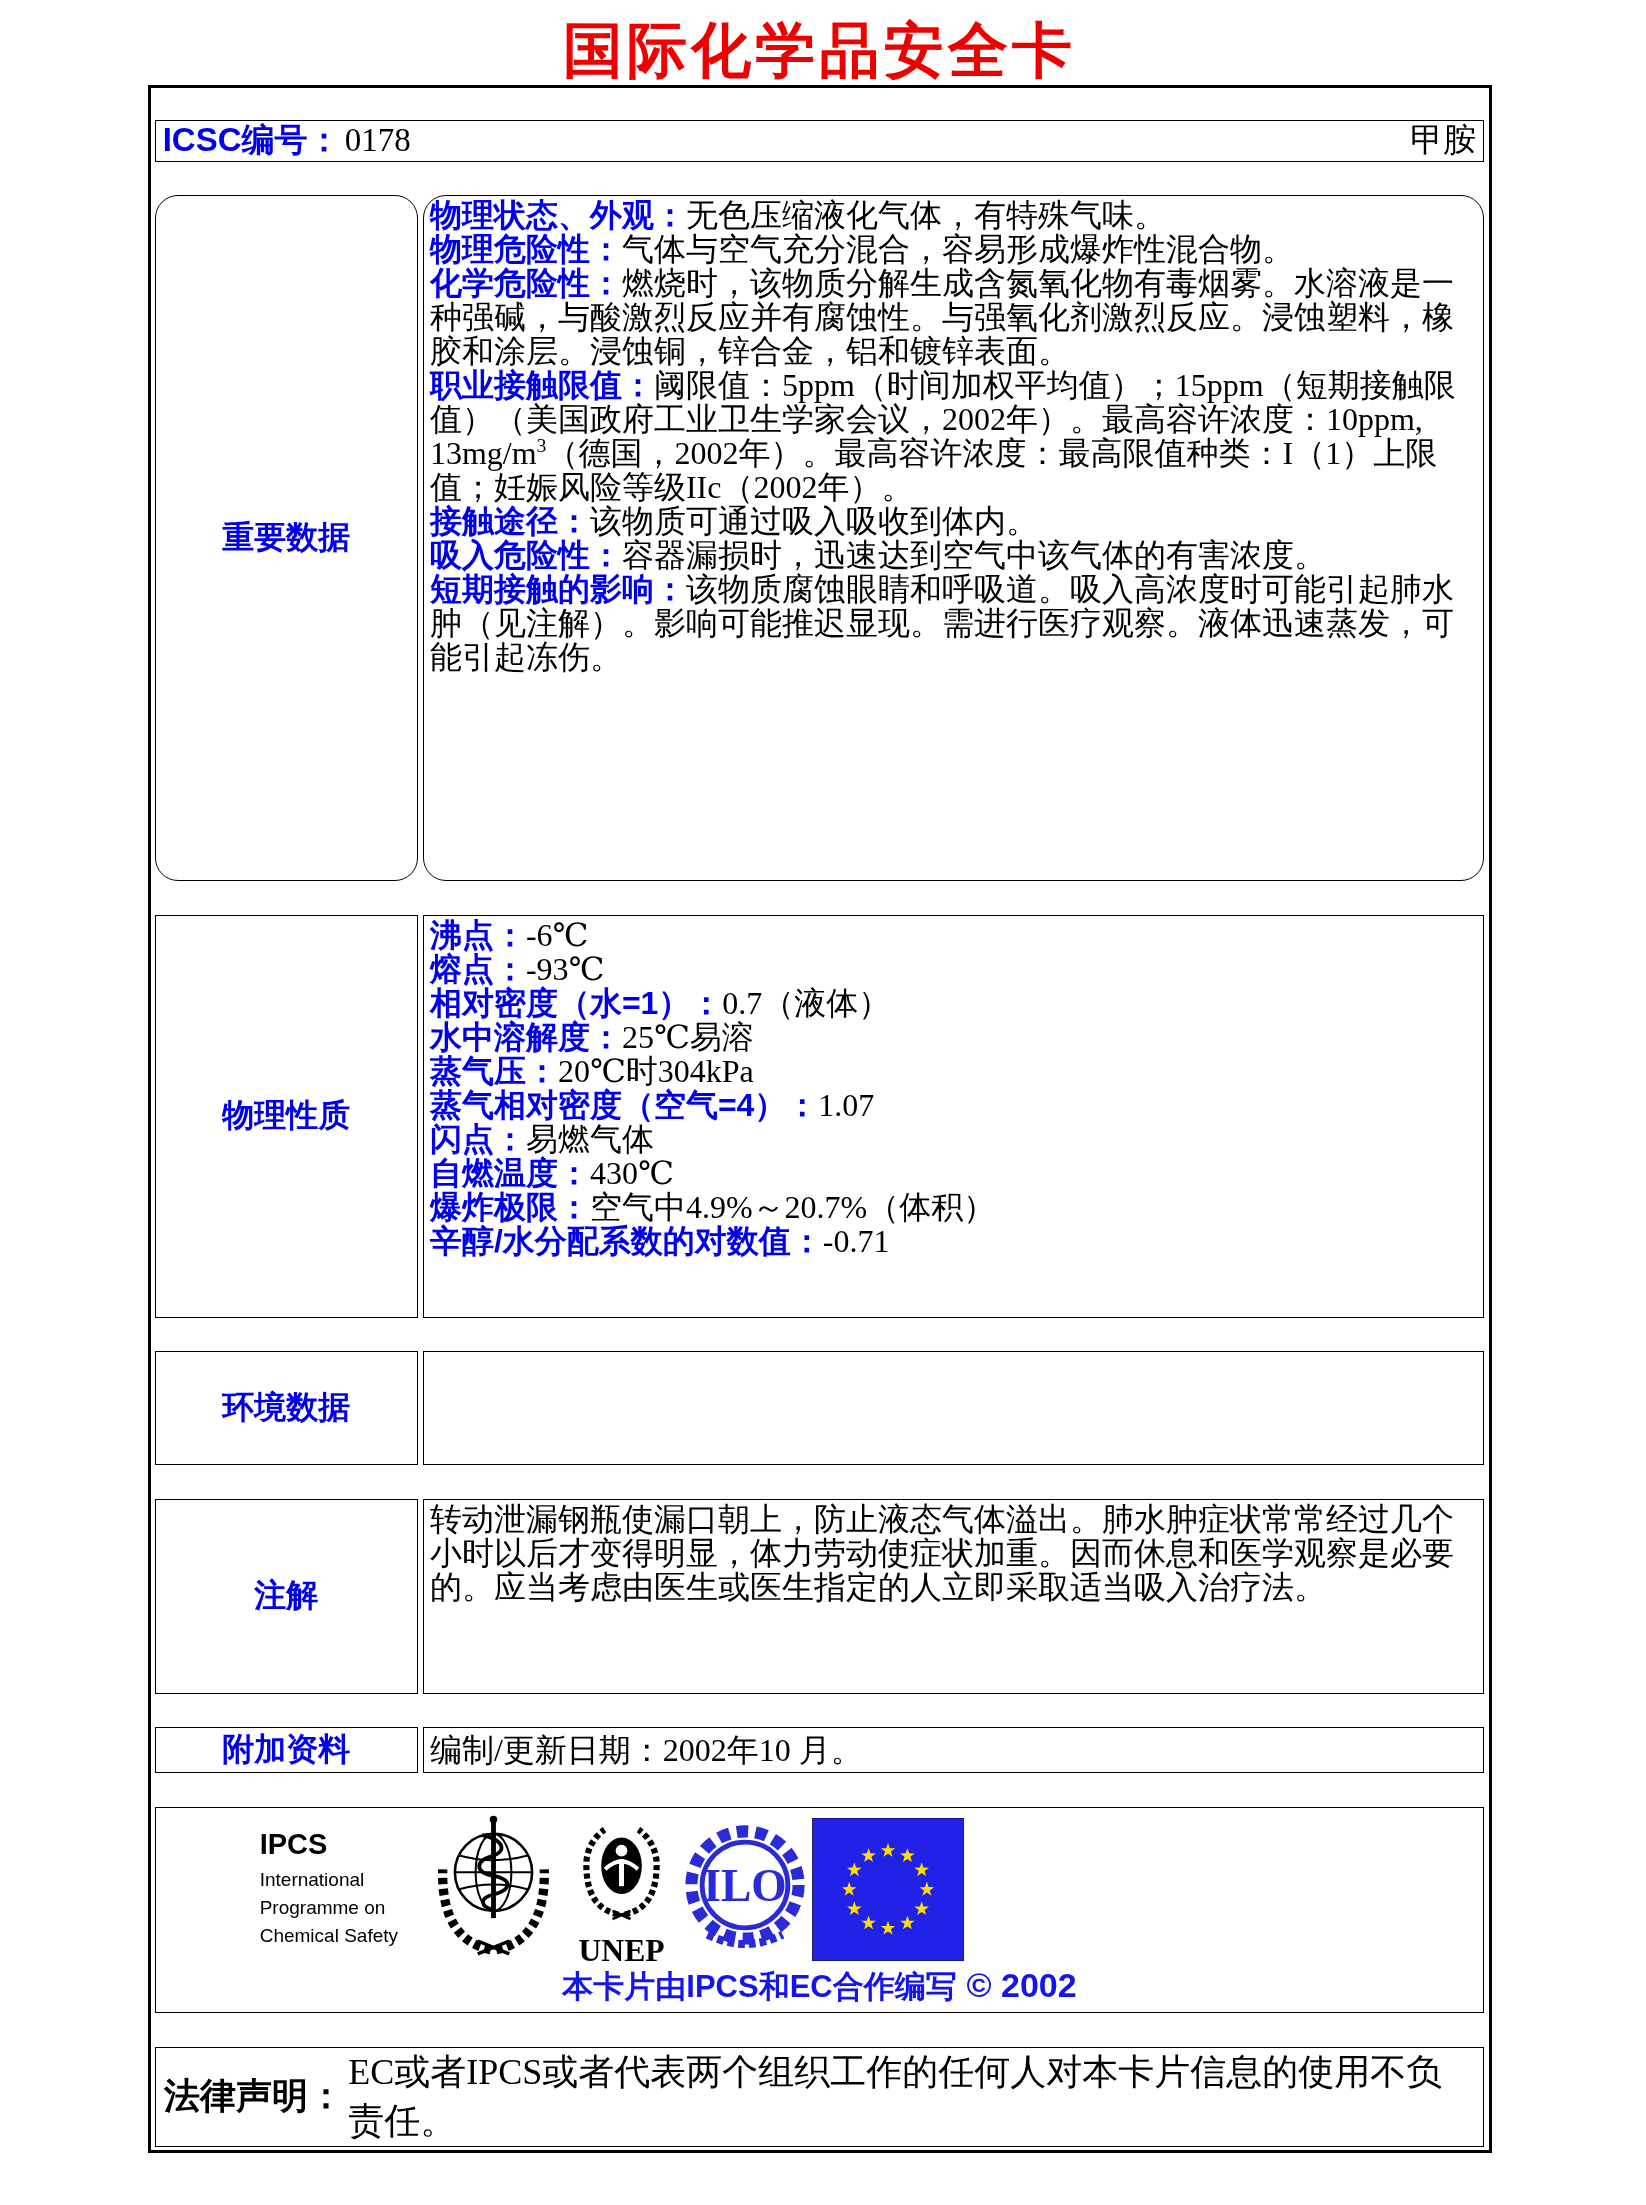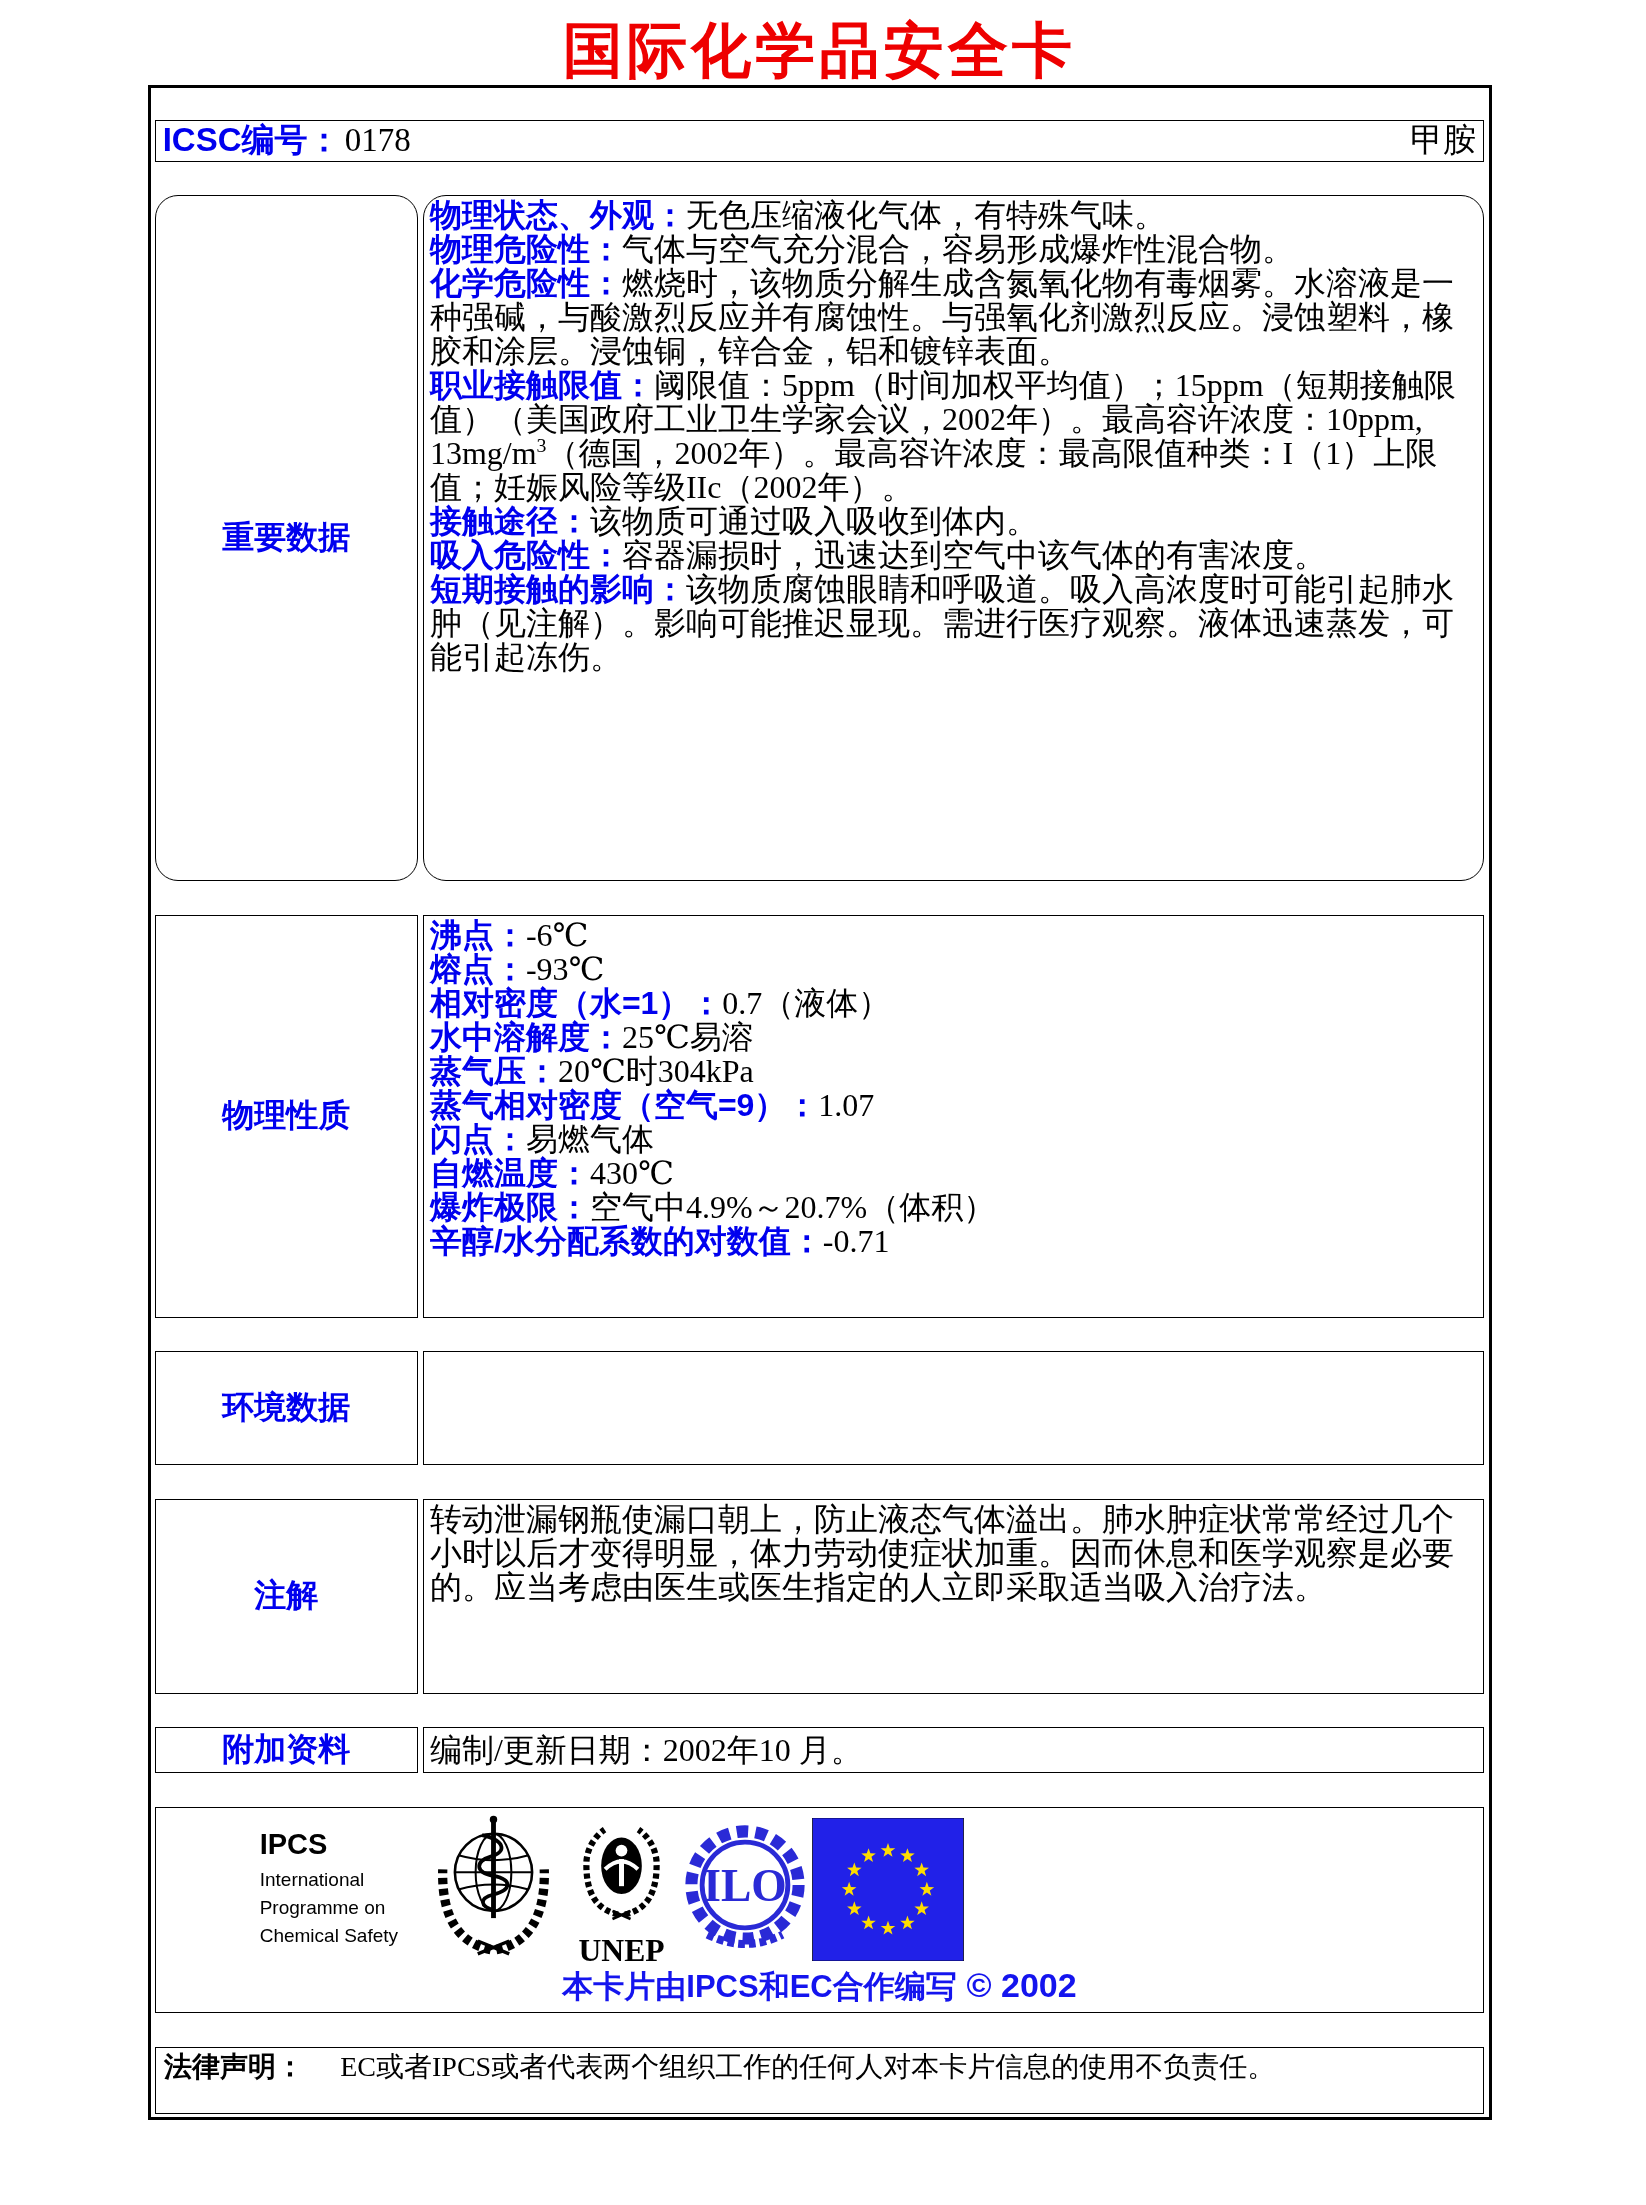--- a/index.html
+++ b/index.html
@@ -58,23 +58,22 @@
   }
   .icsc-left { display:flex; align-items:center; gap:4.2px; }
   .r-important .cell { min-height:686px;border-radius:23px; }
   .r-physical  .cell { min-height:403px; }
   .r-environ   .cell { min-height:114px; }
   .r-notes     .cell { min-height:195px; }
   .r-addinfo   .cell { min-height:43px; }
   .r-addinfo .content-cell { display:flex; align-items:center; padding:0 5.6px; }
   .r-logos   .cell { flex:1; min-height:190px; padding:7px 0 4.2px 0; }
   .r-legal   .cell {
-    flex:1; min-height:67px; display:flex; padding:0 8.4px;
-    font-size:28px;
-    gap:32px;
+    flex:1; min-height:67px; display:flex; align-items:center; padding:0 8.4px;
+    font-size:36px;
   }
   .legal-label {
     font-family:"Liberation Sans","DejaVu Sans",sans-serif;
     font-weight:bold; color:#000; margin-right:4.2px; white-space:nowrap;
   }
 
   
   .logo-strip {
     display:flex; align-items:center; justify-content:flex-start;
     padding:0 98px 0 104px; height:148px;
@@ -129,21 +128,21 @@
     </div>
 
     <div class="row r-physical">
       <div class="cell label-cell">物理性质</div>
       <div class="cell content-cell fulltext">
         <p><span class="field-label">沸点：</span><span>-6℃</span></p>
         <p><span class="field-label">熔点：</span><span>-93℃</span></p>
         <p><span class="field-label">相对密度（水=1）：</span><span>0.7（液体）</span></p>
         <p><span class="field-label">水中溶解度：</span><span>25℃易溶</span></p>
         <p><span class="field-label">蒸气压：</span><span>20℃时304kPa</span></p>
-        <p><span class="field-label">蒸气相对密度（空气=9）：</span><span>1.07</span></p>
+        <p><span class="field-label">蒸气相对密度（空气=4）：</span><span>1.07</span></p>
         <p><span class="field-label">闪点：</span><span>易燃气体</span></p>
         <p><span class="field-label">自燃温度：</span><span>430℃</span></p>
         <p><span class="field-label">爆炸极限：</span><span>空气中4.9%～20.7%（体积）</span></p>
         <p><span class="field-label">辛醇/水分配系数的对数值：</span><span>-0.71</span></p>
       </div>
     </div>
 
     <div class="row r-environ">
       <div class="cell label-cell">环境数据</div>
       <div class="cell content-cell fulltext"></div>

